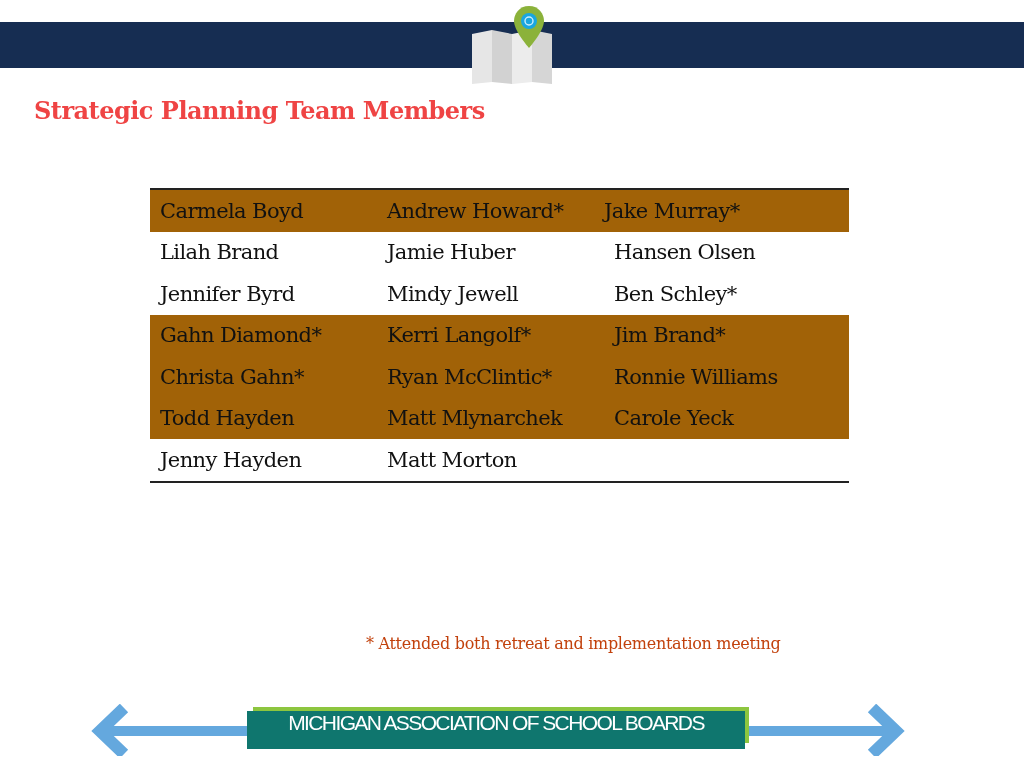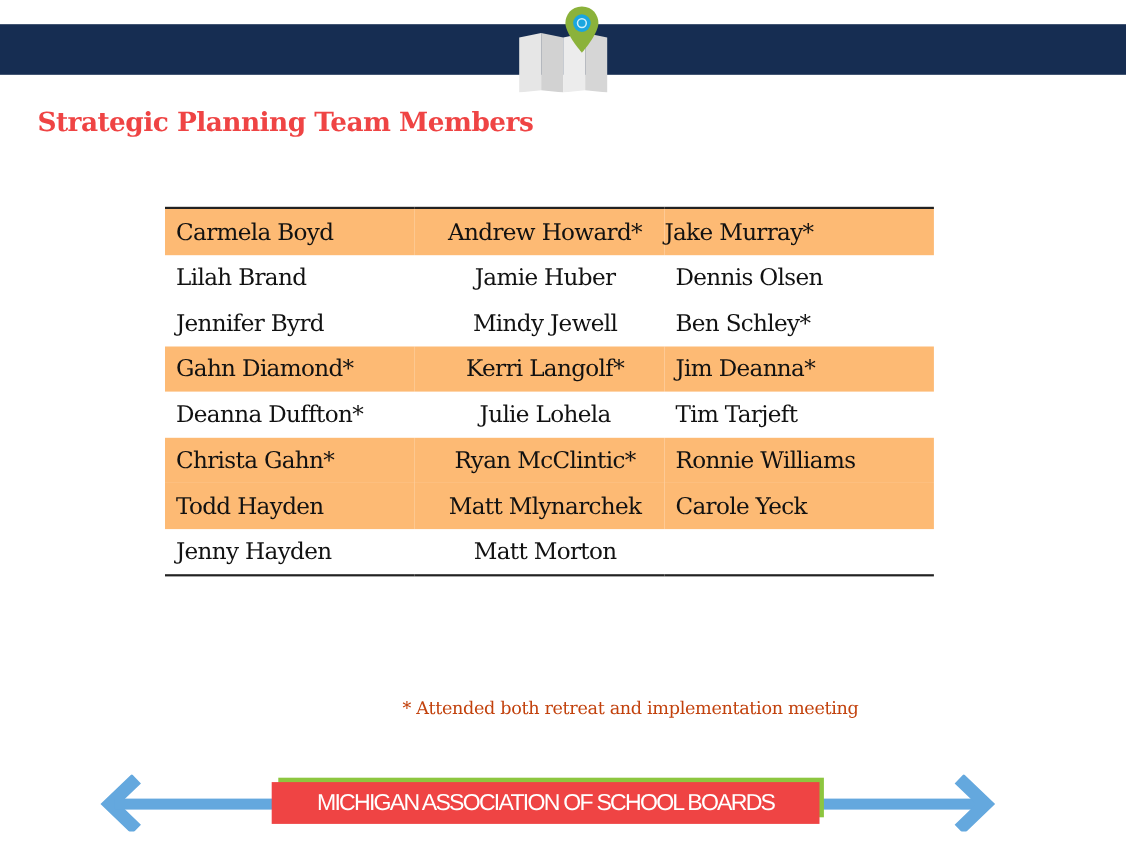--- a/index.html
+++ b/index.html
@@ -2,29 +2,29 @@
 <html><head>
 <meta charset="utf-8">
 <style>
   html, body { margin:0; padding:0; }
   body { width:1024px; height:768px; background:#ffffff; position:relative; overflow:hidden; font-family:"DejaVu Serif", serif; }
   .header-band { position:absolute; left:0; top:22px; width:1024px; height:46px; background:#162d52; }
   .map-icon { position:absolute; left:470px; top:4px; width:84px; height:80px; }
   .page-title { position:absolute; left:34px; top:96px; font-family:"DejaVu Serif", serif; font-weight:bold; font-size:24px; color:#ef4444; letter-spacing:-0.5px; white-space:nowrap; }
   .members-table { position:absolute; left:150px; top:188px; width:699px; border-collapse:collapse; border-top:2px solid #222; border-bottom:2px solid #222; }
   .members-table td { height:41.5px; padding:0 0 0 10px; font-family:"DejaVu Serif", serif; font-size:21px; color:#111; white-space:nowrap; vertical-align:middle; letter-spacing:-0.6px; }
-  .members-table tr.shaded td { background:#fdba74; }
+  .members-table tr.shaded td { background:#a16207; }
   .members-table td.c0 { width:217px; }
-  .members-table td.c1 { width:217px;text-align:center; }
+  .members-table td.c1 { width:217px; }
   .members-table tr.first td.c2 { padding-left:0;margin-top:10px; }
   .footnote { position:absolute; left:366px; top:634px; font-family:"DejaVu Serif", serif; font-size:16px; color:#c2410c; white-space:nowrap; letter-spacing:-0.3px; }
   .footer { position:absolute; left:90px; top:700px; width:820px; height:60px; }
   .arrow-line { position:absolute; top:26px; height:10px; background:#64a8de; }
   .brand-box-green { position:absolute; left:163px; top:7px; width:496px; height:36px; background:#8dc63f; }
-  .brand-box { position:absolute; left:157px; top:11px; width:498px; height:38px; background:#ef4444; display:flex; align-items:center; justify-content:center; }
+  .brand-box { position:absolute; left:157px; top:11px; width:498px; height:38px; background:#0f766e; display:flex; align-items:flex-start; justify-content:center; }
   .brand-text { color:#ffffff; font-family:"Liberation Sans", sans-serif; font-size:21px; letter-spacing:-1.6px; white-space:nowrap; }
 </style>
 </head>
 <body>
 
 <div class="header-band"></div>
 
 <svg class="map-icon" viewBox="0 0 84 80">
   <polygon points="2,30 22,26 22,78 2,80" fill="#e6e6e6"></polygon>
   <polygon points="22,26 42,30 42,80 22,78" fill="#d2d2d2"></polygon>
@@ -40,36 +40,31 @@
 <table class="members-table">
   <tbody>
     <tr class="shaded first">
       <td class="c0">Carmela Boyd</td>
       <td class="c1">Andrew Howard*</td>
       <td class="c2">Jake Murray*</td>
     </tr>
     <tr>
       <td class="c0">Lilah Brand</td>
       <td class="c1">Jamie Huber</td>
-      <td class="c2">Dennis Olsen</td>
+      <td class="c2">Hansen Olsen</td>
     </tr>
     <tr>
       <td class="c0">Jennifer Byrd</td>
       <td class="c1">Mindy Jewell</td>
       <td class="c2">Ben Schley*</td>
     </tr>
     <tr class="shaded">
       <td class="c0">Gahn Diamond*</td>
       <td class="c1">Kerri Langolf*</td>
-      <td class="c2">Jim Deanna*</td>
-    </tr>
-    <tr>
-      <td class="c0">Deanna Duffton*</td>
-      <td class="c1">Julie Lohela</td>
-      <td class="c2">Tim Tarjeft</td>
+      <td class="c2">Jim Brand*</td>
     </tr>
     <tr class="shaded">
       <td class="c0">Christa Gahn*</td>
       <td class="c1">Ryan McClintic*</td>
       <td class="c2">Ronnie Williams</td>
     </tr>
     <tr class="shaded">
       <td class="c0">Todd Hayden</td>
       <td class="c1">Matt Mlynarchek</td>
       <td class="c2">Carole Yeck</td>

